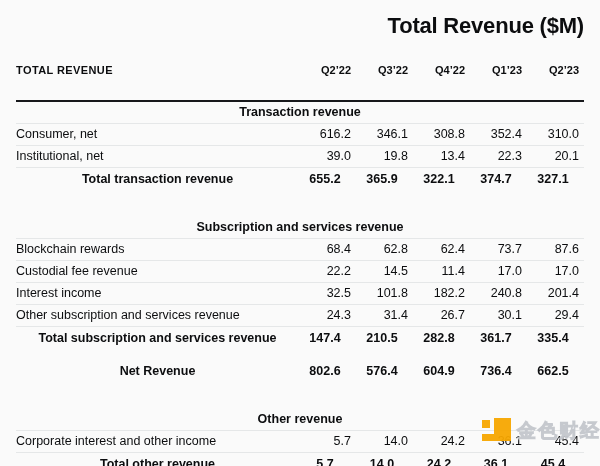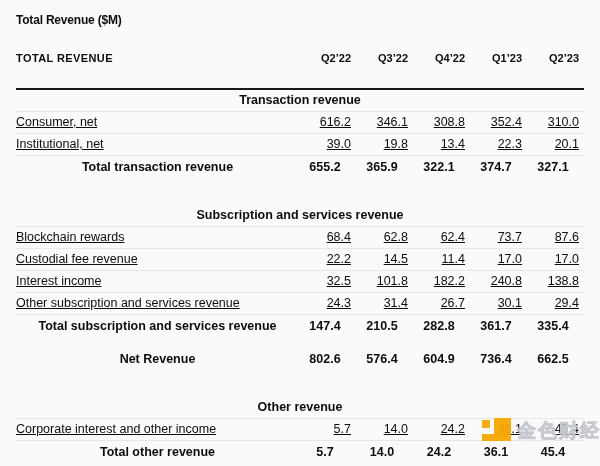--- a/index.html
+++ b/index.html
@@ -12,25 +12,26 @@
     overflow: hidden;
     position: relative;
     background: var(--bg, #FAFAFA);
     color: var(--text, #0C0D0F);
     font-family: "Liberation Sans", "DejaVu Sans", sans-serif;
   }
   .container {
     padding: 13px 16px 0 16px;
   }
   h1.page-title {
-    font-size: 12px;
+    font-size: 22px;
     font-weight: 700;
     margin: 0;
     letter-spacing: -0.2px;
     color: var(--text, #0C0D0F);
+    text-align: right;
   }
   table.revenue-table {
     width: 100%;
     border-collapse: collapse;
     table-layout: fixed;
     margin-top: 17px;
   }
   col.num-col { width: 57px; }
   thead th {
     font-size: 11px;
@@ -47,21 +48,21 @@
   }
   tbody td {
     font-size: 12.5px;
     line-height: 15px;
     padding: 3px 5px 3px 0;
     white-space: nowrap;
     overflow: hidden;
   }
   tbody td.label { padding-right: 0; }
   tbody td.num { text-align: right; font-variant-numeric: tabular-nums; }
-  tr.row-item td { border-bottom: 1px solid var(--rule-light, #E5E7E8); text-decoration: underline; }
+  tr.row-item td { border-bottom: 1px solid var(--rule-light, #E5E7E8); }
   tr.row-section td {
     border-bottom: 1px solid var(--rule-light, #E5E7E8);
     font-weight: 700;
     text-align: center;
   }
   tr.row-total td {
     font-weight: 700;
     padding-top: 4px;
     padding-bottom: 4px;
     text-align: center;
@@ -178,21 +179,21 @@
           <td class="num">11.4</td>
           <td class="num">17.0</td>
           <td class="num">17.0</td>
         </tr>
         <tr class="row-item">
           <td class="label">Interest income</td>
           <td class="num">32.5</td>
           <td class="num">101.8</td>
           <td class="num">182.2</td>
           <td class="num">240.8</td>
-          <td class="num">138.8</td>
+          <td class="num">201.4</td>
         </tr>
         <tr class="row-item">
           <td class="label">Other subscription and services revenue</td>
           <td class="num">24.3</td>
           <td class="num">31.4</td>
           <td class="num">26.7</td>
           <td class="num">30.1</td>
           <td class="num">29.4</td>
         </tr>
         <tr class="row-total">

